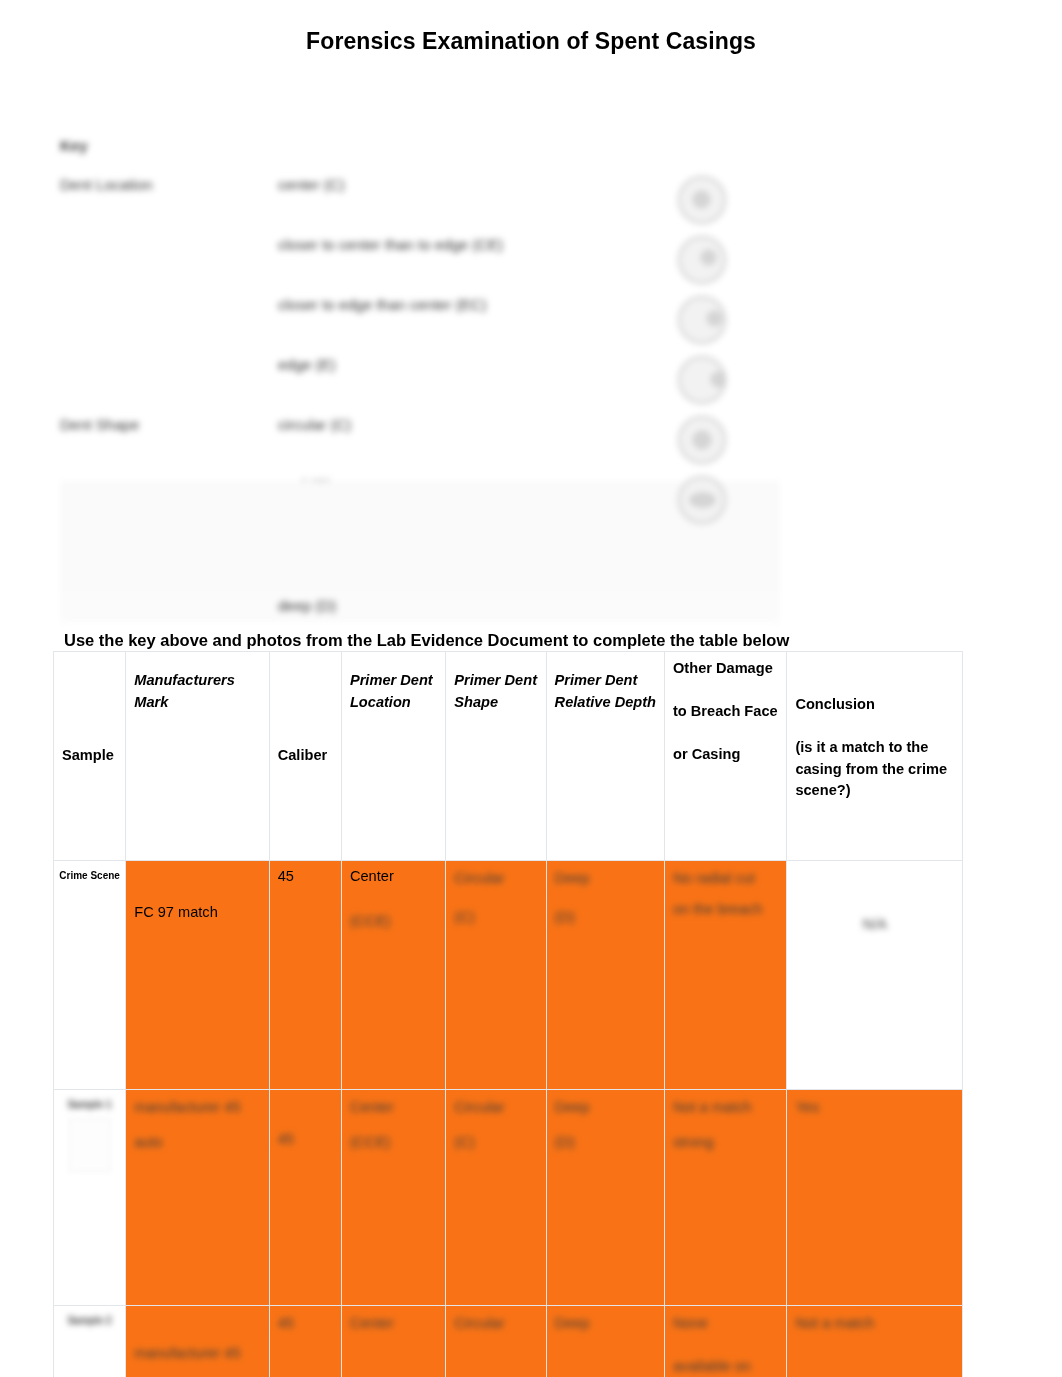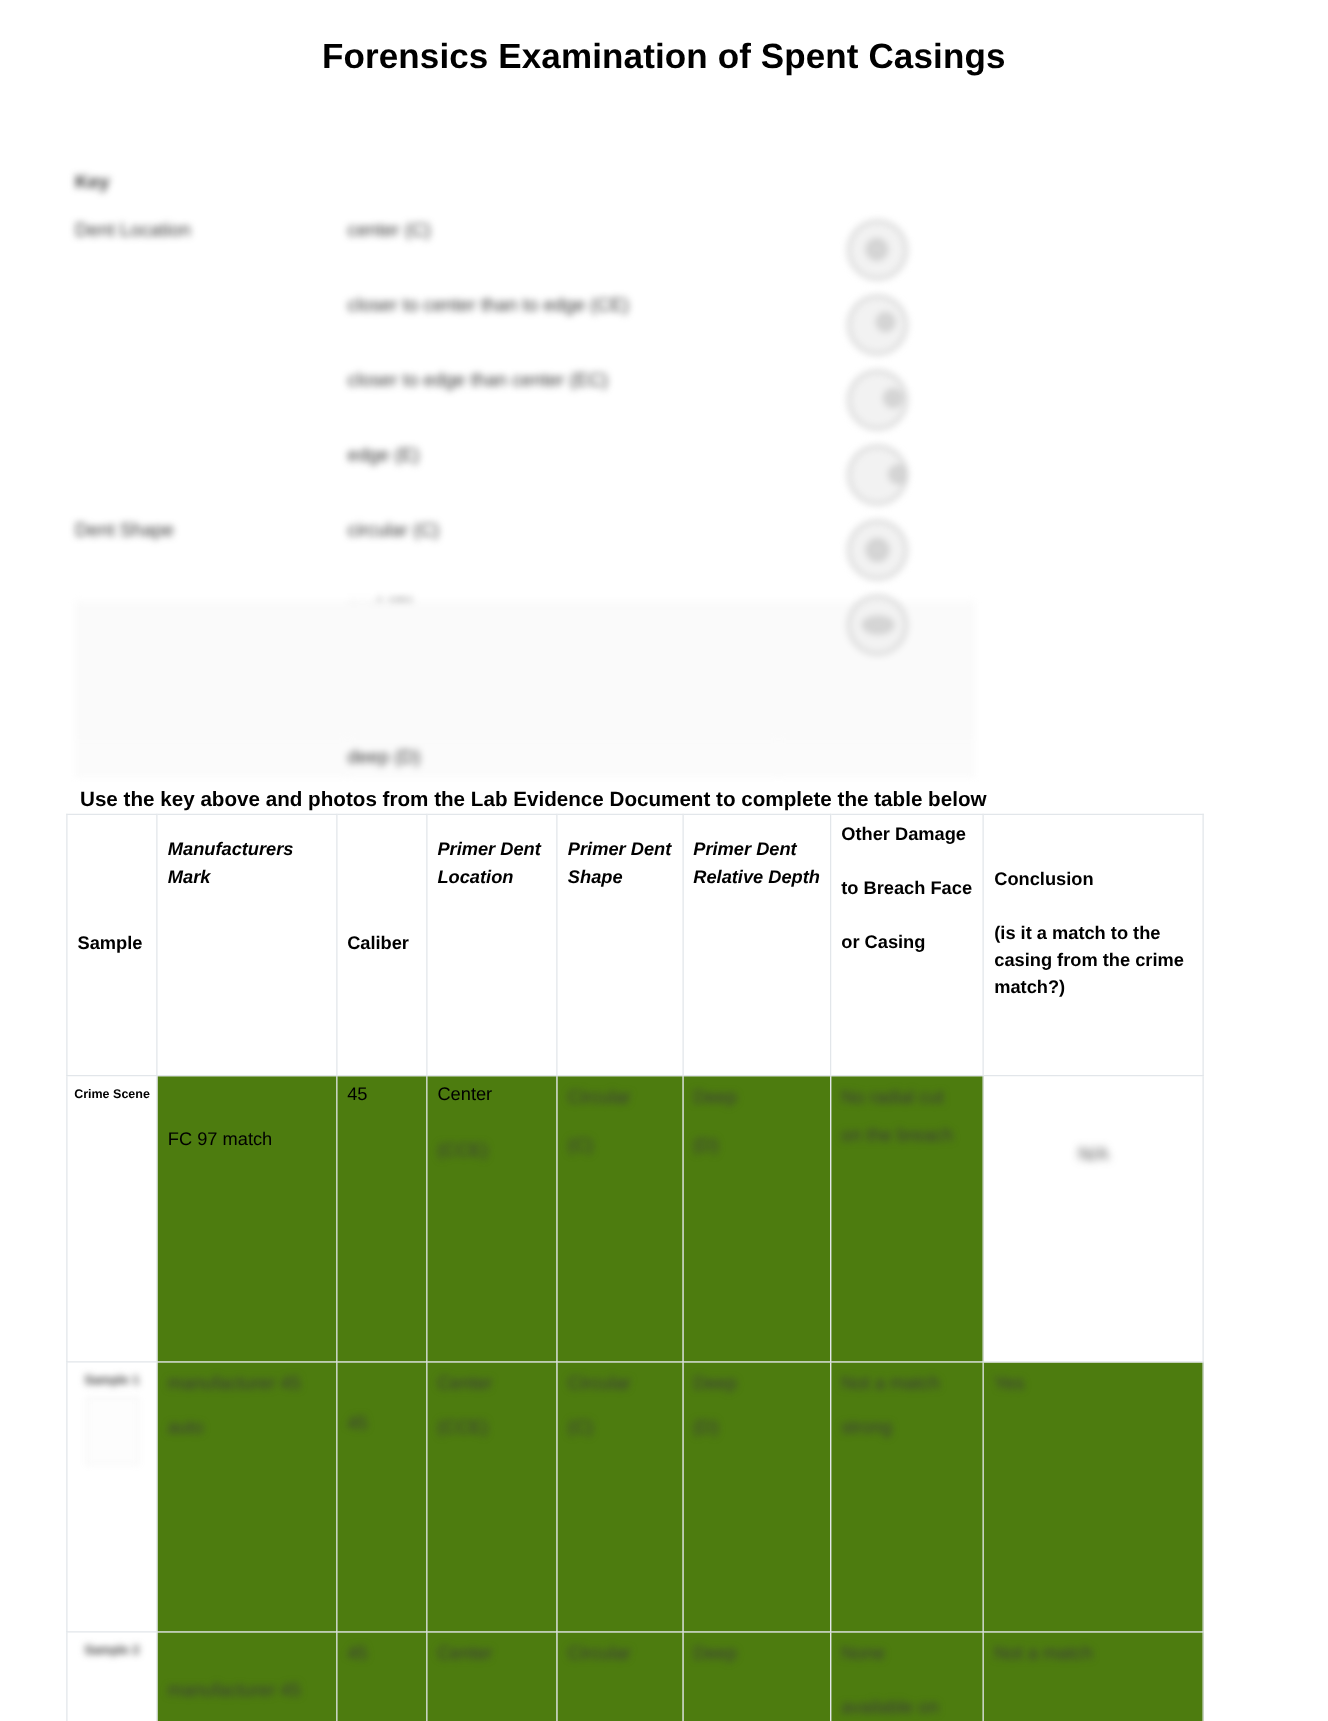--- a/index.html
+++ b/index.html
@@ -19,21 +19,21 @@
   .page {
     position: relative;
     width: 1062px;
     height: 1377px;
     box-sizing: border-box;
   }
 
   
   .doc-title {
     text-align: center;
-    font-size: 28px;
+    font-size: 23px;
     font-weight: bold;
     letter-spacing: 0.1px;
     margin: 0;
     padding-top: 28px;
     line-height: 1.2;
   }
 
   .section-heading {
     font-size: 19.5px;
     font-weight: bold;
@@ -154,21 +154,21 @@
   
   col.c-sample   { width: 72px; }
   col.c-mfg      { width: 143px; }
   col.c-caliber  { width: 72px; }
   col.c-loc      { width: 104px; }
   col.c-shape    { width: 100px; }
   col.c-depth    { width: 118px; }
   col.c-damage   { width: 122px; }
   col.c-concl    { width: 175px; }
 
-  td.fill   { background: #4d7c0f; }
+  td.fill   { background: #f97316; }
   td.white  { background: #ffffff; }
 
   .cell-inner {
     padding: 6px 8px 6px 8px;
     line-height: 1.55;
     min-height: 10px;
   }
   .cell-inner.ctr { text-align: center; }
 
   .samp-label {
@@ -341,21 +341,21 @@
           </th>
           <th style="vertical-align:top; padding-top:6px;">
             <span>Other Damage</span><br><br>
             <span>to Breach Face</span><br><br>
             <span>or Casing</span>
           </th>
           <th style="vertical-align:top; padding-top:42px;">
             <span>Conclusion</span><br><br>
             <span>(is it a match to the</span><br>
             <span>casing from the crime</span><br>
-            <span>match?)</span>
+            <span>scene?)</span>
           </th>
         </tr>
       </thead>
       <tbody>
 
         <tr class="row1">
           <td class="white">
             <div class="samp-label">Crime Scene</div>
           </td>
           <td class="fill">

